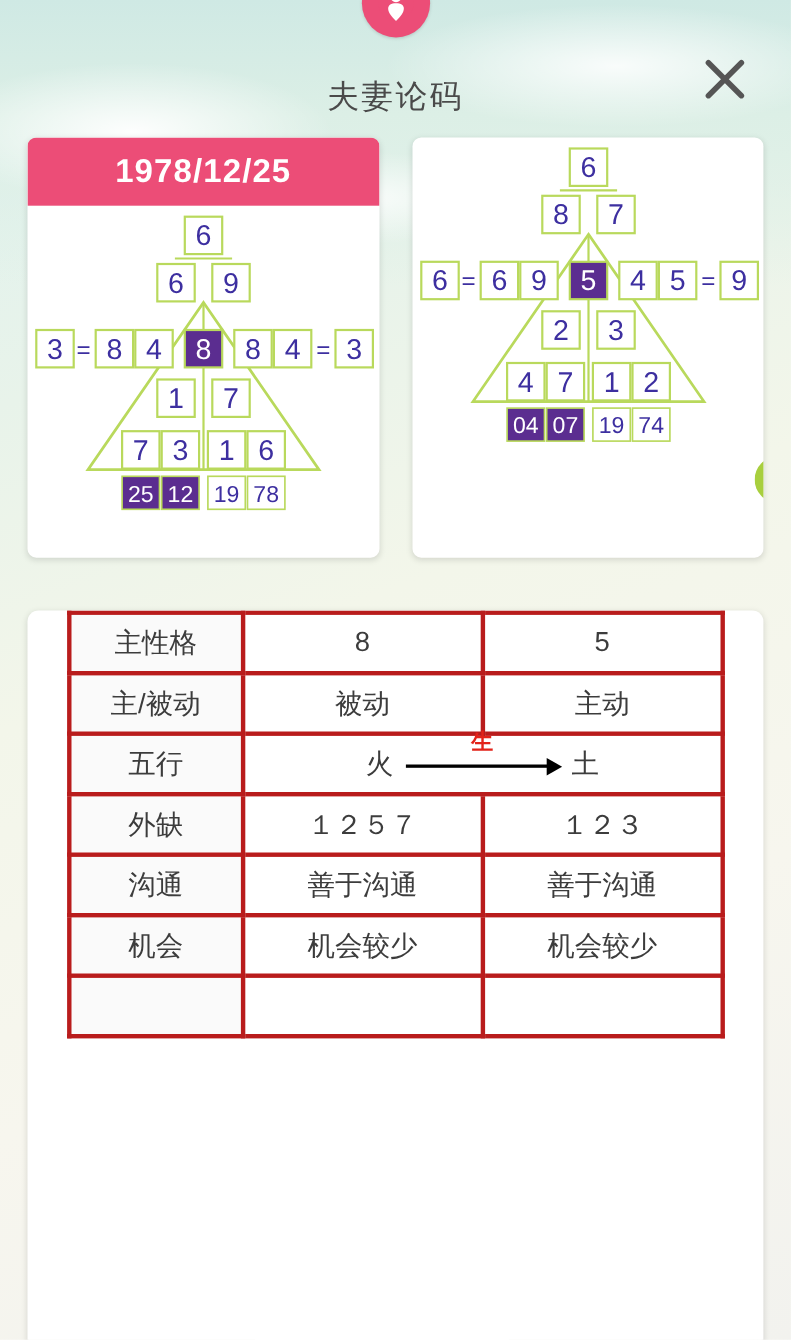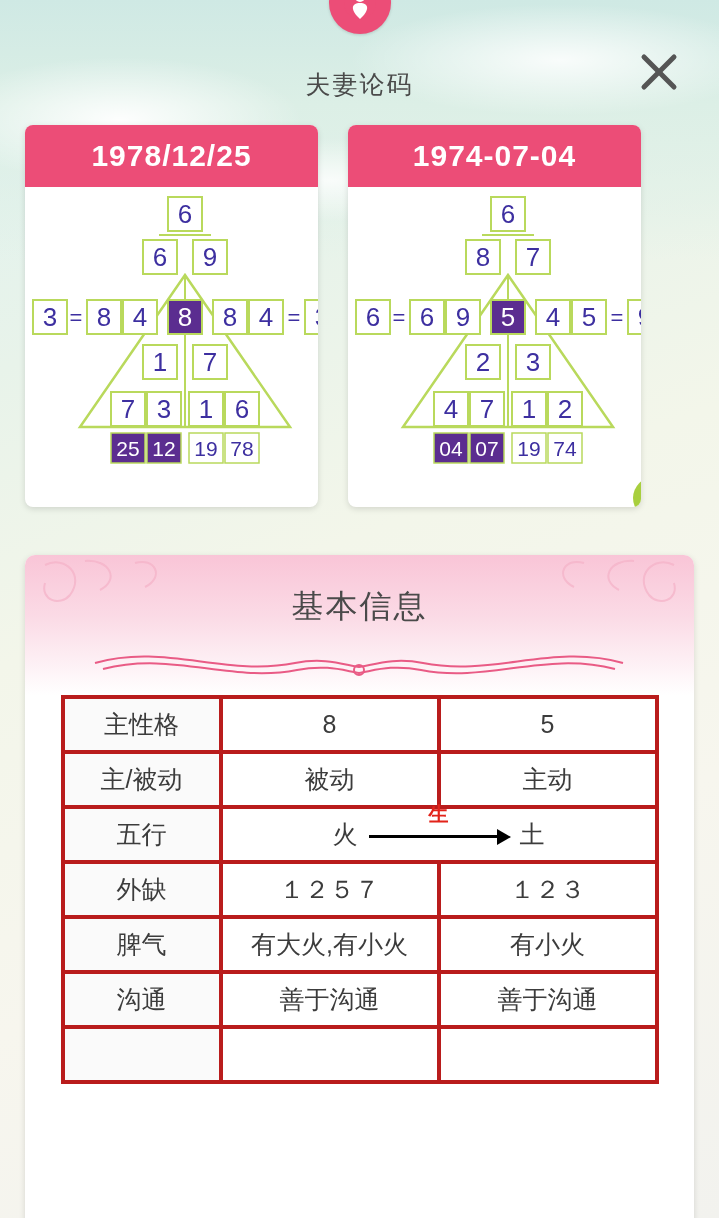--- a/index.html
+++ b/index.html
@@ -36,27 +36,27 @@
   .close-btn {
     position: absolute; right: 34px; top: 46px;
     width: 52px; height: 52px;
     display: flex; align-items: center; justify-content: center;
     color: #5b5b5b; font-size: 44px; line-height: 1;
     font-weight: 300; cursor: pointer;
   }
 
   .page-title {
     position: absolute; left: 0; top: 68px; width: 719px;
-    text-align: center; font-size: 25px; color: #4a4a4a; letter-spacing: 2px;
+    text-align: center; font-size: 29px; color: #4a4a4a; letter-spacing: 2px;
   }
 
   
   .cards {
     position: absolute; left: 25px; top: 125px;
-    width: 616px; display: flex; gap: 30px;
+    width: 669px; display: flex; gap: 30px;
   }
   .card {
     width: 320px; background: #fff; border-radius: 8px;
     box-shadow: 0 2px 6px rgba(0,0,0,0.13);
     overflow: hidden; position: relative;
   }
   .card-header {
     height: 62px; background: #ec4d77; color: #fff;
     display: flex; align-items: center; justify-content: center;
     font-size: 30px; font-weight: bold; letter-spacing: 1px;
@@ -186,21 +186,20 @@
         <text x="139" y="269" font-size="21" fill="#ffffff" text-anchor="middle" font-family="Liberation Sans, sans-serif">12</text>
         <rect x="164" y="246" width="34" height="30" fill="#fff" stroke="#b9d95c" stroke-width="1.5"></rect>
         <text x="181" y="269" font-size="21" fill="#3d2fa0" text-anchor="middle" font-family="Liberation Sans, sans-serif">19</text>
         <rect x="200" y="246" width="34" height="30" fill="#fff" stroke="#b9d95c" stroke-width="1.5"></rect>
         <text x="217" y="269" font-size="21" fill="#3d2fa0" text-anchor="middle" font-family="Liberation Sans, sans-serif">78</text>
       </svg>
     </div>
   </div>
 
   <div class="card">
-    <div class="card-header">1974-07-04</div>
     <div class="card-body">
       <svg width="320" height="320" viewBox="0 0 320 320">
         <polygon points="160,88 265,240 55,240" fill="none" stroke="#b9d95c" stroke-width="2.5"></polygon>
         <line x1="160" y1="88" x2="160" y2="240" stroke="#b9d95c" stroke-width="2"></line>
 
         <rect x="143" y="10" width="34" height="34" fill="#fff" stroke="#b9d95c" stroke-width="2"></rect>
         <text x="160" y="36" font-size="26" fill="#3d2fa0" text-anchor="middle" font-family="Liberation Sans, sans-serif">6</text>
         <line x1="134" y1="48" x2="186" y2="48" stroke="#b9d95c" stroke-width="2"></line>
 
         <rect x="118" y="53" width="34" height="34" fill="#fff" stroke="#b9d95c" stroke-width="2"></rect>
@@ -255,38 +254,20 @@
         <svg width="66" height="42" viewBox="0 0 66 42">
           <rect x="0" y="0" width="66" height="42" rx="21" fill="#a8cf3e"></rect>
           <path d="M22 15 C32 8, 46 10, 48 18 L52 14 L52 28 L38 28 L43 23 C42 17, 31 15, 24 21 Z" fill="#ffffff"></path>
         </svg>
       </div>
     </div>
   </div>
 </div>
 
 <div class="panel">
-  <div class="panel-head">
-    <svg class="orn" width="669" height="140" viewBox="0 0 669 140">
-      <g fill="none" stroke="#f4b3c8" stroke-width="2" opacity="0.75">
-        <path d="M20 10 C40 0, 60 20, 45 40 C35 52, 15 45, 20 28"></path>
-        <path d="M60 6 C85 4, 95 25, 75 35"></path>
-        <path d="M110 8 C130 2, 140 22, 120 32"></path>
-        <path d="M649 10 C629 0, 609 20, 624 40 C634 52, 654 45, 649 28"></path>
-        <path d="M609 6 C584 4, 574 25, 594 35"></path>
-        <path d="M559 8 C539 2, 529 22, 549 32"></path>
-      </g>
-      <g fill="none" stroke="#e95b85" stroke-width="2">
-        <path d="M70 108 C140 88, 200 122, 270 108 C300 102, 320 110, 334 112 C348 110, 368 102, 398 108 C468 122, 528 88, 598 108"></path>
-        <path d="M78 114 C148 96, 205 128, 272 115 C302 109, 320 116, 334 118 C348 116, 366 109, 396 115 C463 128, 520 96, 590 114"></path>
-      </g>
-      <circle cx="334" cy="115" r="5" fill="none" stroke="#e95b85" stroke-width="2"></circle>
-    </svg>
-    <div class="panel-title">基本信息</div>
-  </div>
 
   <table class="info">
     <tbody>
       <tr>
         <td class="lbl">主性格</td>
         <td class="val">8</td>
         <td class="val">5</td>
       </tr>
       <tr>
         <td class="lbl">主/被动</td>
@@ -306,28 +287,28 @@
             <span class="wx-right">土</span>
           </div>
         </td>
       </tr>
       <tr>
         <td class="lbl">外缺</td>
         <td class="val">１２５７</td>
         <td class="val">１２３</td>
       </tr>
       <tr>
-        <td class="lbl">脾气</td>
-        <td class="val">有大火,有小火</td>
-        <td class="val">有小火</td>
-      </tr>
-      <tr>
         <td class="lbl">沟通</td>
         <td class="val">善于沟通</td>
         <td class="val">善于沟通</td>
+      </tr>
+      <tr>
+        <td class="lbl">机会</td>
+        <td class="val">机会较少</td>
+        <td class="val">机会较少</td>
       </tr>
       <tr class="spacer-row">
         <td class="lbl"></td>
         <td class="val"></td>
         <td class="val"></td>
       </tr>
     </tbody>
   </table>
 </div>
 

